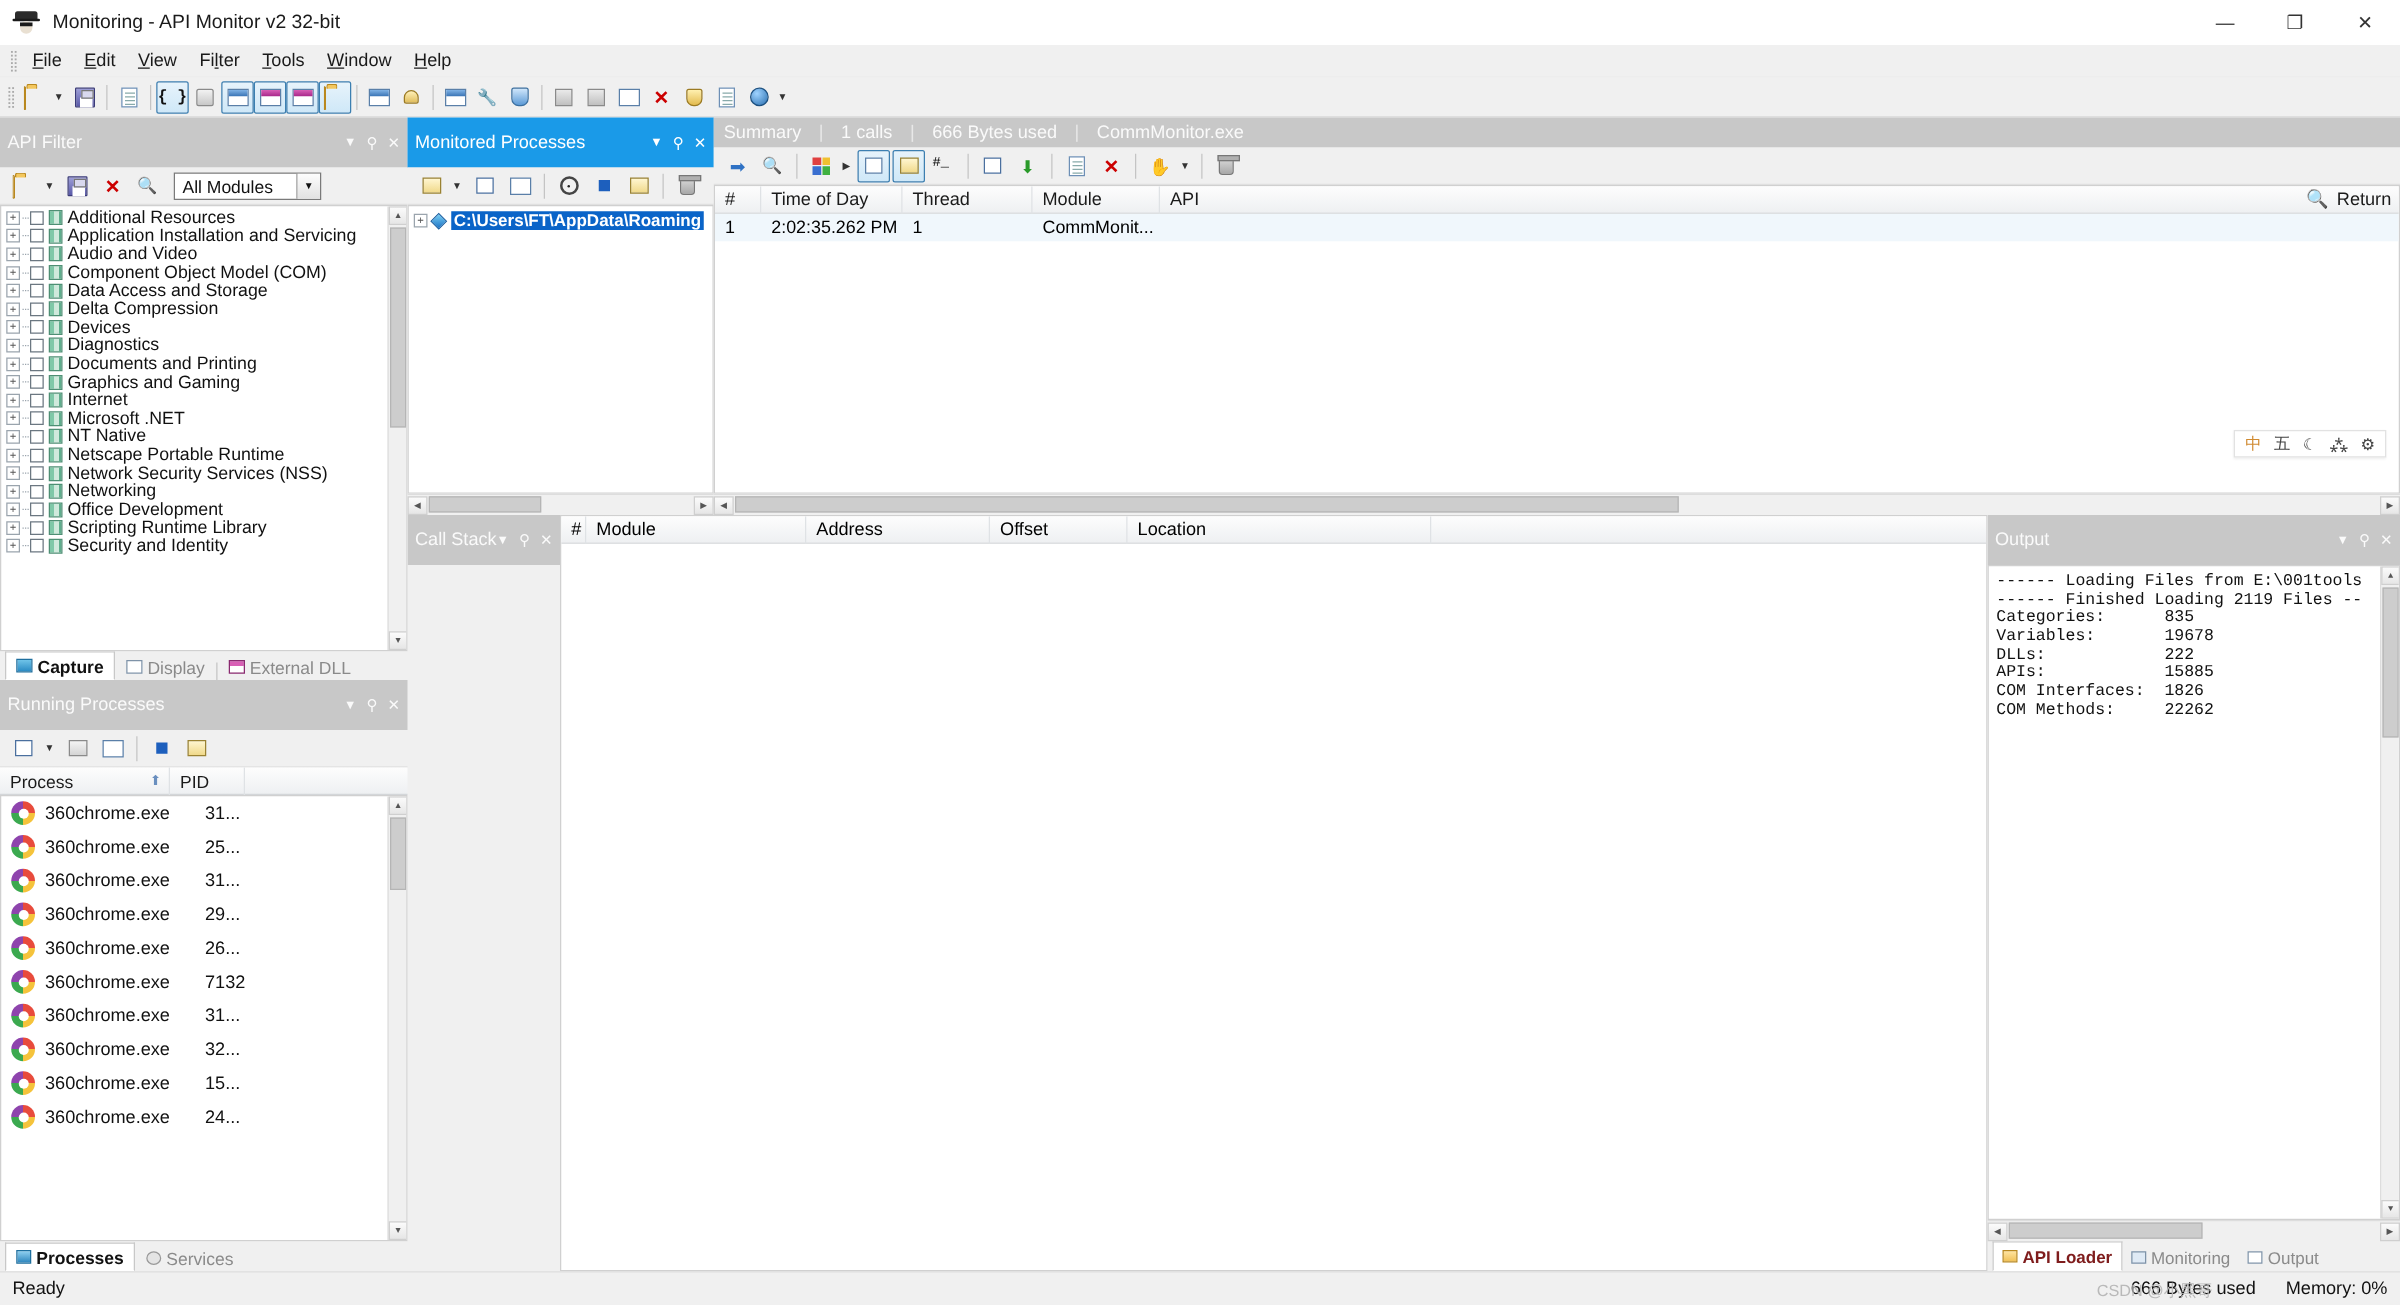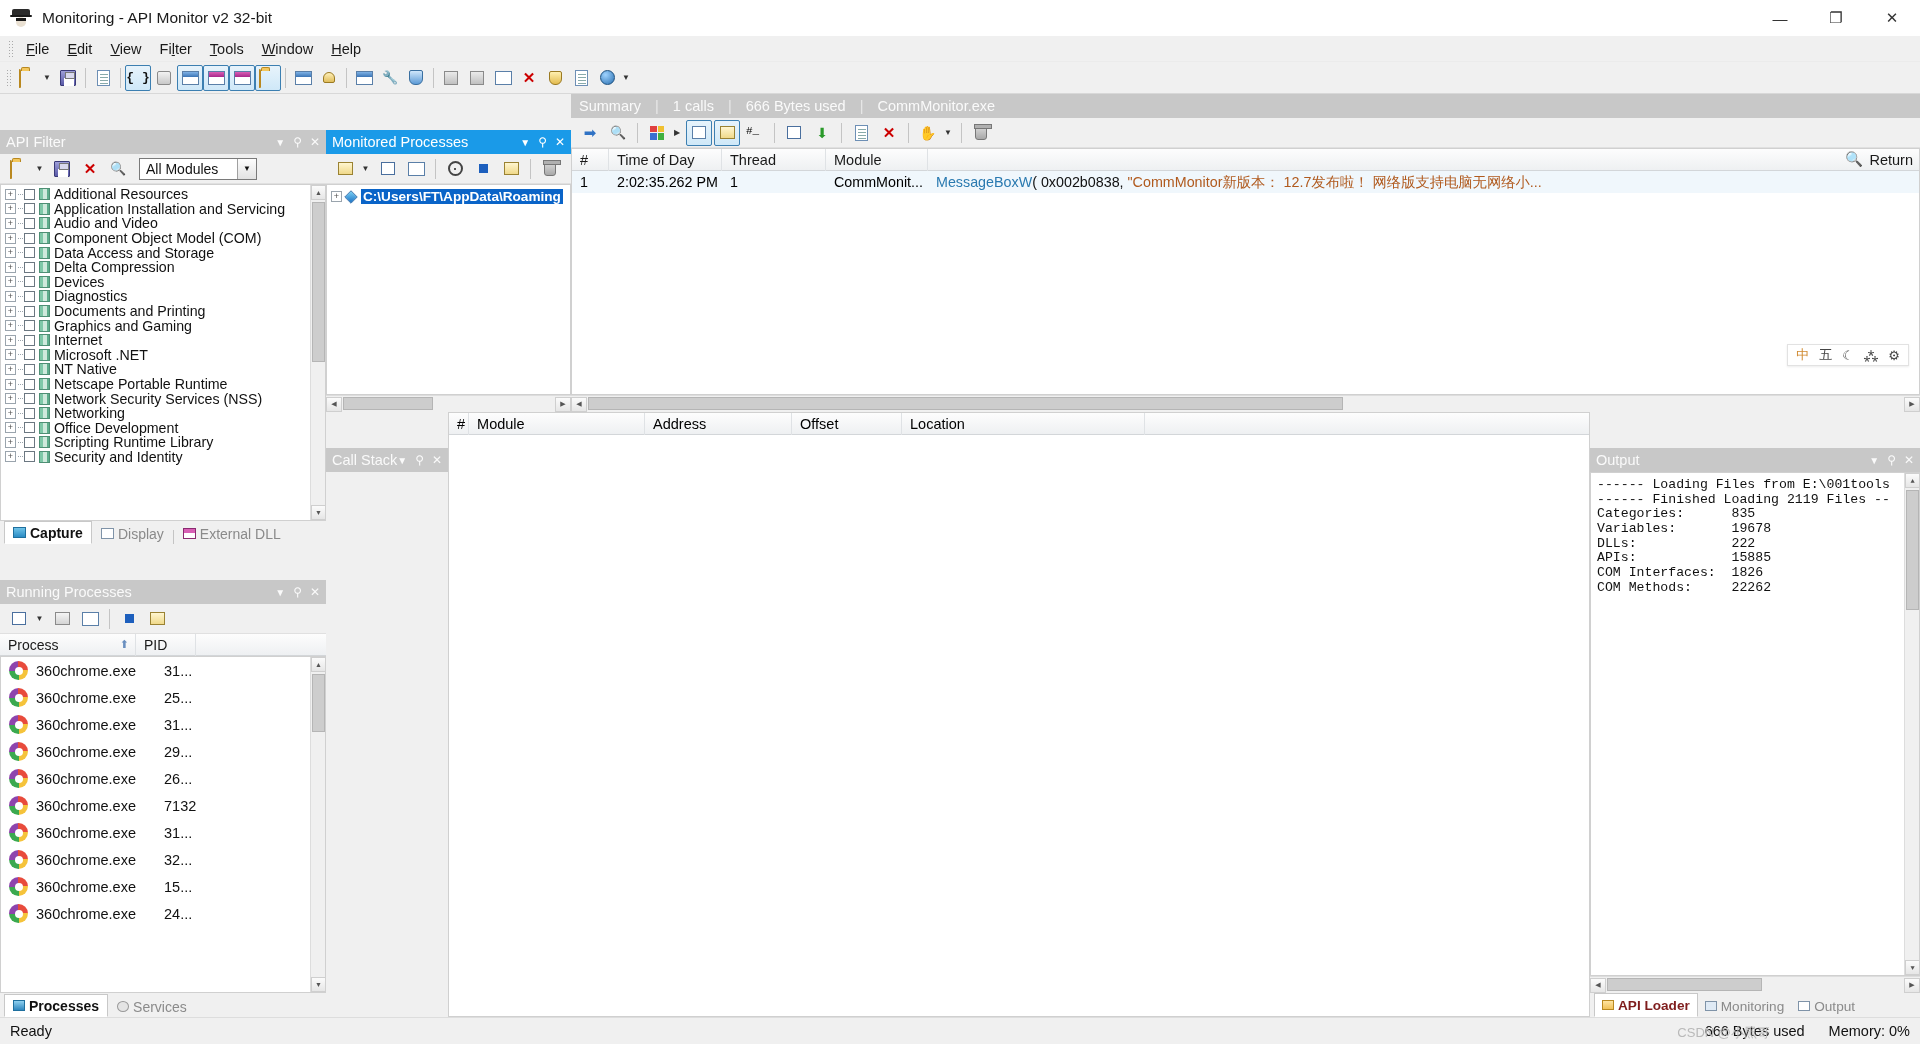--- a/index.html
+++ b/index.html
@@ -71,21 +71,21 @@
   .ic-chart{width:14px;height:13px;background:#fff;border:1px solid #4a6f9e;}
   .ic-green-dn{color:#2a9a2a;font-size:14px;}
   .ic-hand{color:#e0a33c;font-size:14px;}
 
   
   .body { flex:1; display:flex; min-height:0; background:#f0f0f0; }
 
   
   .left-col { width: 326px; flex:0 0 326px; display:flex; flex-direction:column; min-height:0; }
 
-  .panel-caption { height:24px; display:flex; align-items:center; padding:0 6px; font-size:14.5px;margin-top:36px; }
+  .panel-caption { height:40px; display:flex; align-items:center; padding:0 6px; font-size:14.5px; }
   .panel-caption.inactive { background:#c8c8c8; color:#fafafa; }
   .panel-caption.active { background:#1a9ae8; color:#ffffff; }
   .panel-caption .cap-title { flex:1; }
   .cap-btns { display:flex; gap:8px; align-items:center; font-size:12px; }
   .cap-btn { cursor:default; }
   .cap-btn.dn { font-size:10px; }
 
   .pane-toolbar { height:30px; background:#f0f0f0; display:flex; align-items:center; padding-left:6px; gap:2px; border-bottom:1px solid #e0e0e0;}
   .combo { height:22px; min-width:118px; background:#fff; border:1px solid #7a7a7a; display:flex; align-items:center; padding-left:6px; font-size:14px; color:#111; position:relative; margin-left:6px;}
   .combo .cb-arrow { position:absolute; right:0; top:0; width:19px; height:20px; background:linear-gradient(#fdfdfd,#e2e2e2); border-left:1px solid #a0a0a0; display:flex; align-items:center; justify-content:center; font-size:8px;}
@@ -697,32 +697,32 @@
                 <span class="ic-trash"></span>
               </div>
           </div>
 
           <div class="calls-grid">
             <div class="calls-head">
               <div class="gh-cell" style="width:37px">#</div>
               <div class="gh-cell" style="width:113px">Time of Day</div>
               <div class="gh-cell" style="width:104px">Thread</div>
               <div class="gh-cell" style="width:102px">Module</div>
+              <div class="gh-cell" style="flex:1;border-right:none">API</div>
               <div style="position:absolute;right:6px;display:flex;align-items:center;gap:6px">
                 <span style="color:#3a6fa0">🔍</span>
                 <span>Return</span>
               </div>
             </div>
             <div id="call-rows">
                 <div class="calls-row">
                   <span class="cr-cell" style="width:37px">1</span>
                   <span class="cr-cell" style="width:113px">2:02:35.262 PM</span>
                   <span class="cr-cell" style="width:104px">1</span>
                   <span class="cr-cell" style="width:102px">CommMonit...</span>
-                  <span class="cr-cell" style="flex:1;min-width:0"><span class="api-name">MessageBoxW</span><span class="api-plain">( 0x002b0838, </span><span class="api-str">"CommMonitor新版本： 12.7发布啦！ 网络版支持电脑无网络小...</span></span>
                 </div>
               </div>
             <div class="ime-bar">
               <span style="color:#d08a30">中</span>
               <span>五</span>
               <span>☾</span>
               <span>⁂</span>
               <span>⚙</span>
             </div>
           </div>

